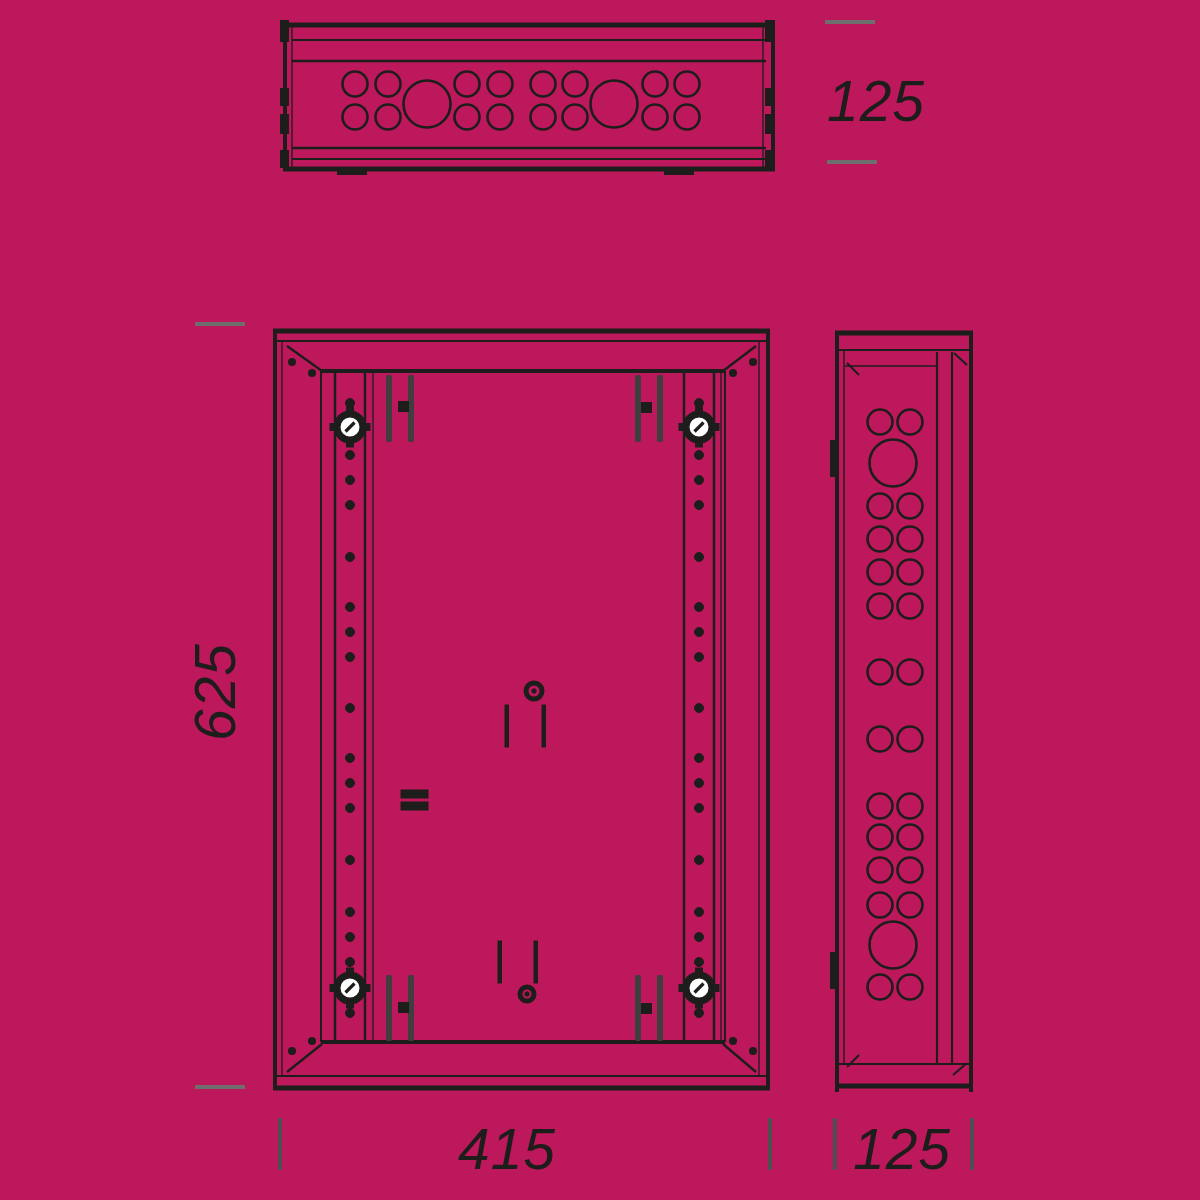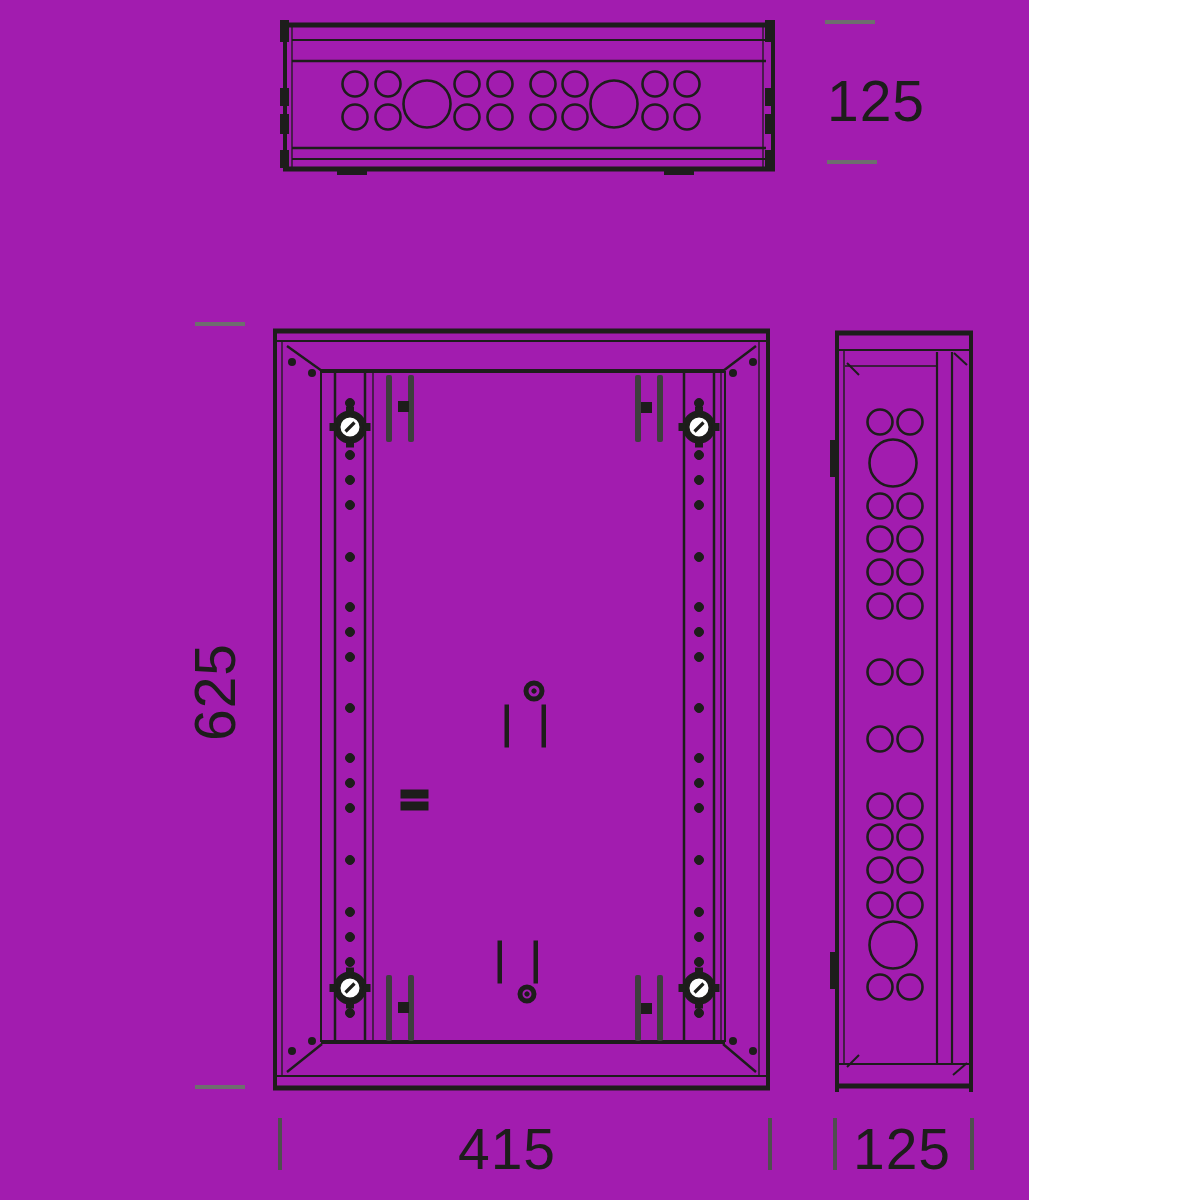--- a/index.html
+++ b/index.html
@@ -1,16 +1,16 @@
 <!DOCTYPE html>
 <html><head>
 <meta charset="utf-8">
 <style>
   html,body{margin:0;padding:0;background:#ffffff;}
-  #canvas{position:relative;width:1029px;height:1200px;background:#a21caf;overflow:hidden;}
+  #canvas{position:relative;width:1200px;height:1200px;background:#be185d;overflow:hidden;font-style:italic;}
   svg{display:block;}
   .dim{font-family:"Liberation Sans", sans-serif;font-weight:400;font-size:57px;fill:#1d1d1b;letter-spacing:1px;}
 </style>
 </head>
 <body>
 
 <div id="canvas">
 <svg width="1200" height="1200" viewBox="0 0 1200 1200">
 
   <g stroke="#1d1d1b" fill="none" stroke-linecap="butt">

